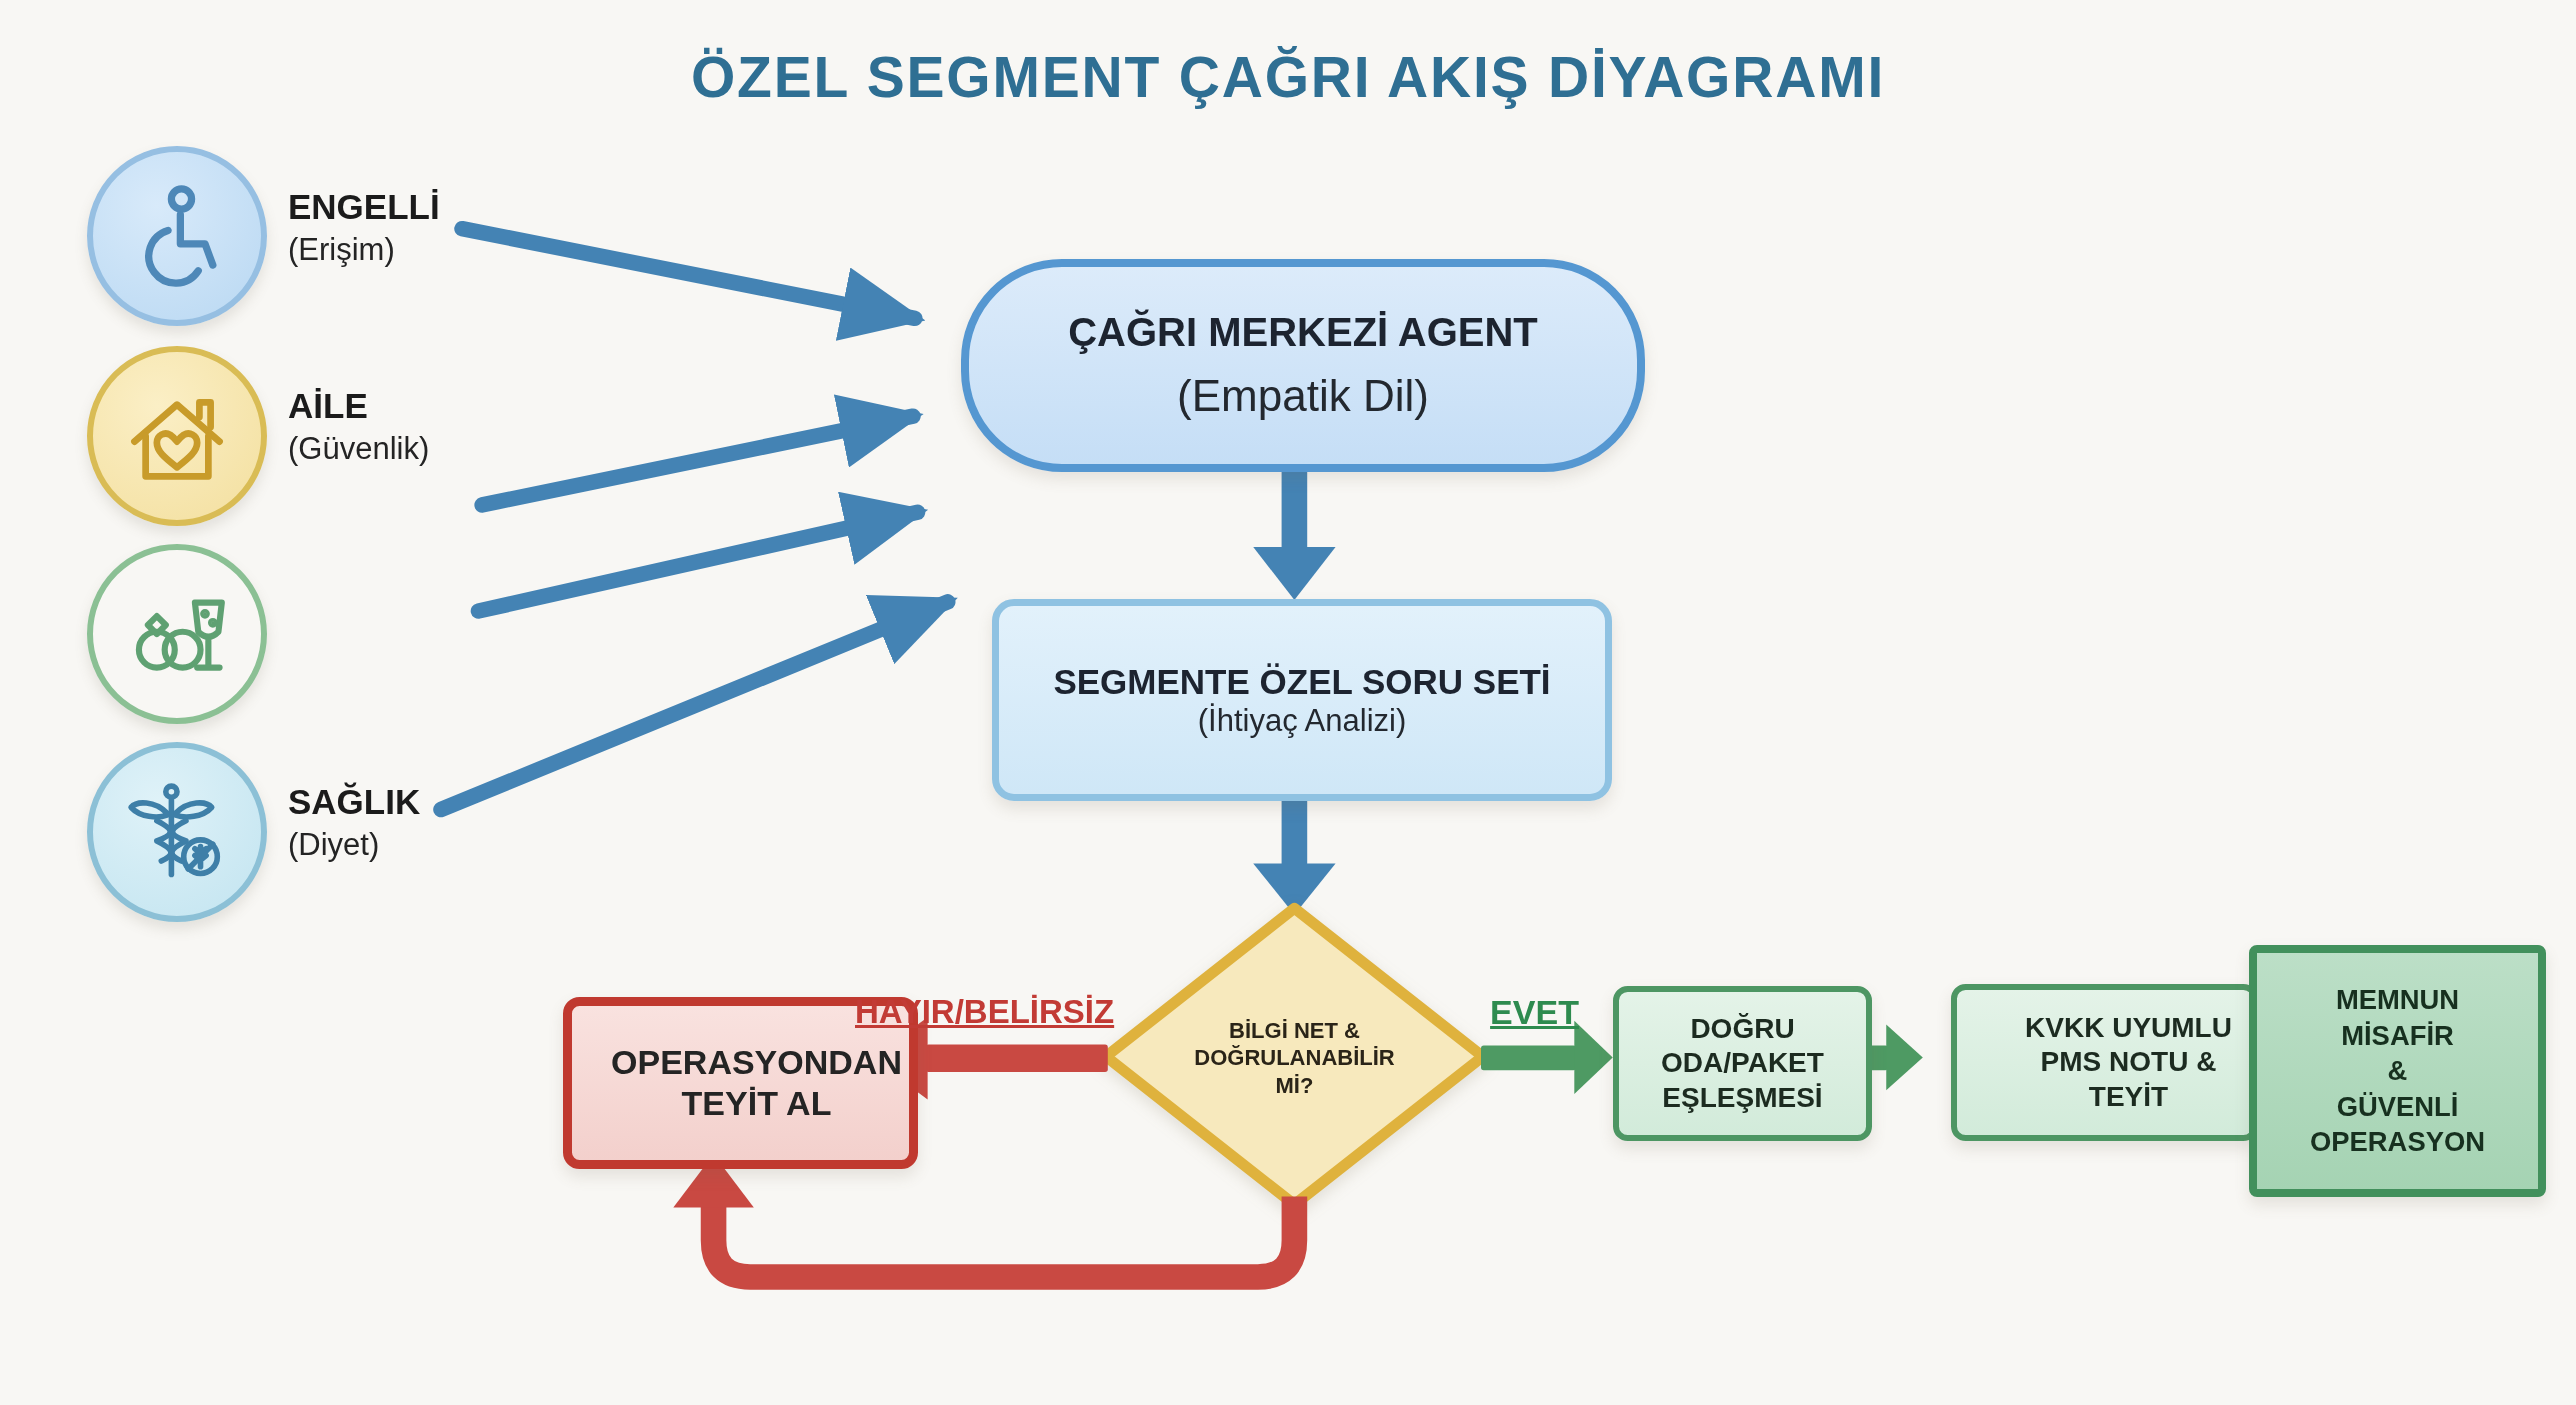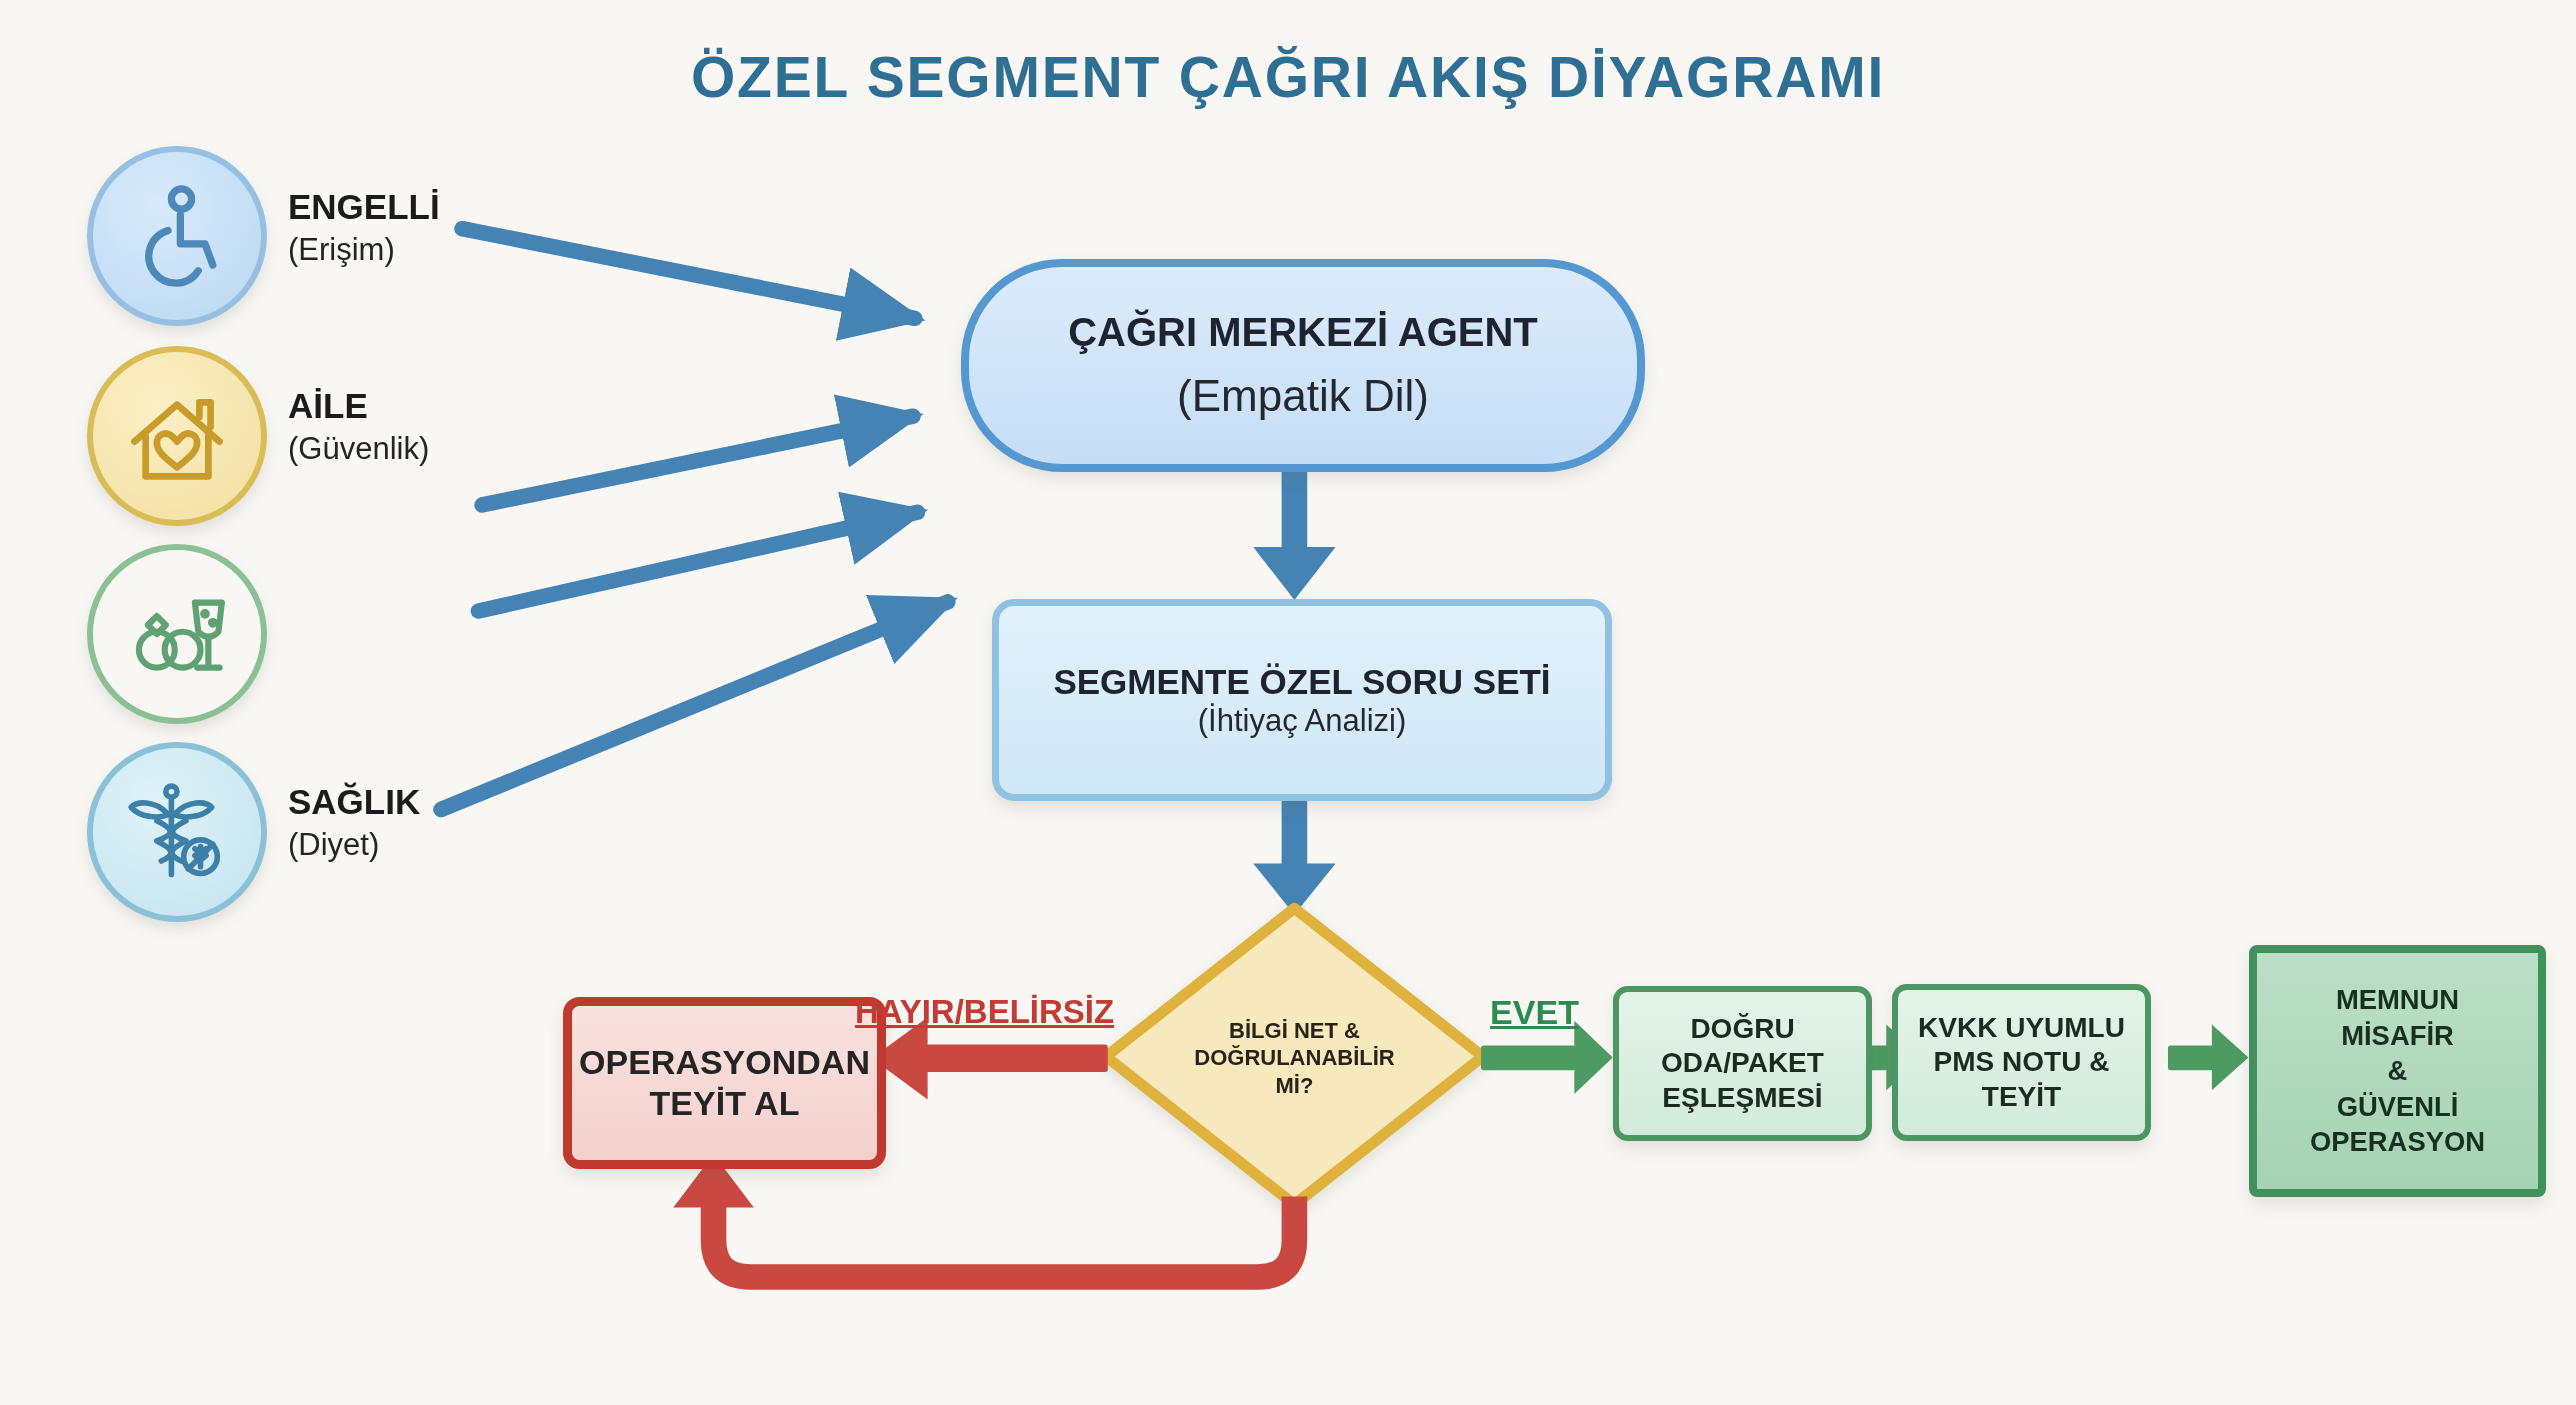--- a/index.html
+++ b/index.html
@@ -49,29 +49,29 @@
   .node-question .t2{font-size:31px;font-weight:400;color:#23282f;margin-top:1px;}
   .decision-text{
     position:absolute;left:1148px;top:971px;width:293px;height:174px;
     display:flex;align-items:center;justify-content:center;text-align:center;
     font-size:22px;font-weight:800;line-height:1.24;color:#2a2418;
     white-space:pre-line;
   }
   .node-fallback{
     left:563px;top:997px;width:305px;height:154px;border-radius:16.5px;
     background:linear-gradient(#F9E2DF,#F3D0CC);border:9.1px solid #C0392F;
-    font-size:34px;font-weight:800;line-height:1.22;color:#242424;white-space:pre-line;
+    font-size:34px;font-weight:800;line-height:1.22;color:#242424;white-space:pre-line;padding-left:32px;
   }
   .node-green{
     background:linear-gradient(#E4F3E8,#D2EBDA);border:6.4px solid #4D9663;
     font-size:28px;font-weight:800;line-height:1.23;color:#1c2b20;white-space:pre-line;
     border-radius:14.6px;
   }
   .node-match{left:1613px;top:986px;width:247px;height:143px;}
-  .node-kvkk{left:1892px;top:984px;width:247px;height:145px;}
+  .node-kvkk{left:1951px;top:984px;width:247px;height:145px;padding-left:48px;}
   .node-outcome{
     left:2249px;top:945px;width:281px;height:236px;border-radius:8px;
     background:linear-gradient(#BCDFC7,#A5D3B3);border:8.2px solid #42905C;
     font-size:27.4px;font-weight:800;line-height:1.3;color:#17301f;white-space:pre-line;
   }
   .edge-label{position:absolute;font-weight:800;text-align:center;text-decoration:underline;}
   .label-no{left:855px;top:993px;width:252px;font-size:33px;color:#C23B35;}
   .label-yes{left:1475px;top:993px;width:119px;font-size:34px;color:#2E8B4F;}
   .arrow-layer{position:absolute;left:0;top:0;width:2576px;height:1405px;}
 </style>

